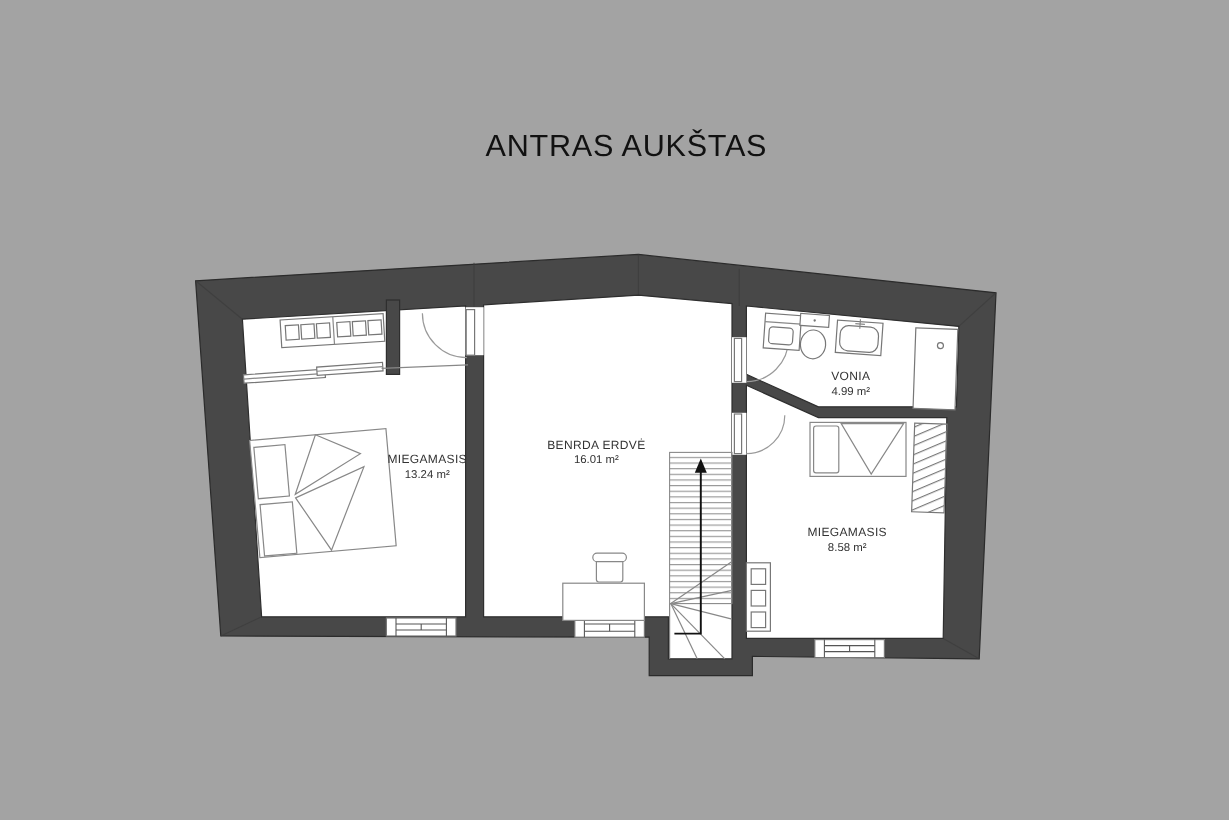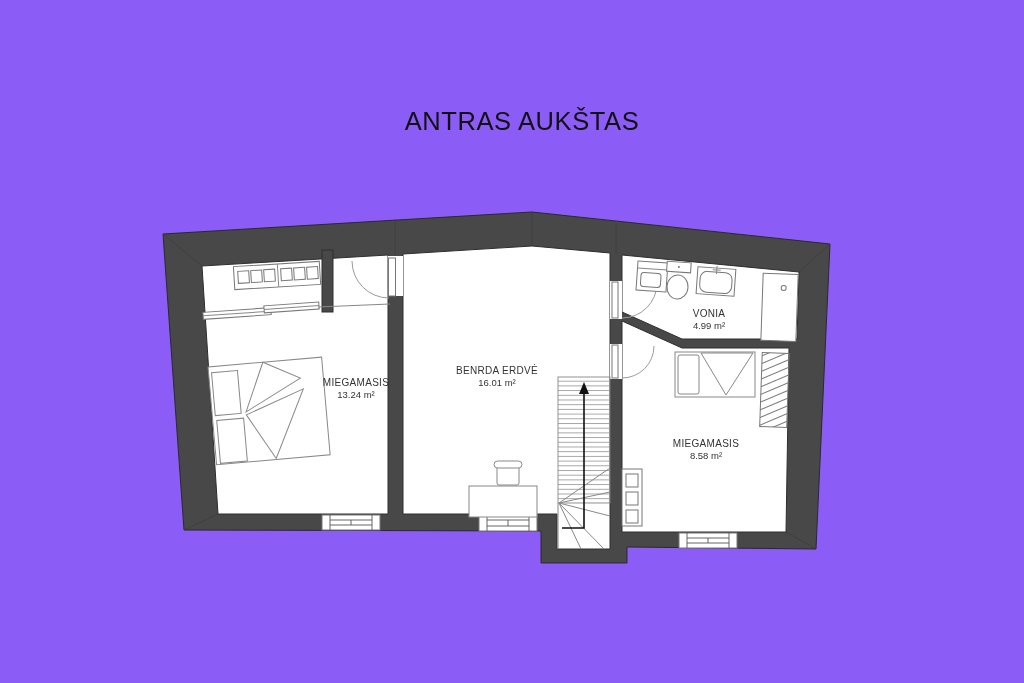--- a/index.html
+++ b/index.html
@@ -1,16 +1,16 @@
 <!DOCTYPE html>
 <html><head>
 <meta charset="utf-8">
 <style>
   html,body{margin:0;padding:0;background:#fff;}
-  #stage{position:relative;width:1024px;height:683px;background:#8b5cf6;overflow:hidden;
+  #stage{position:relative;width:1024px;height:683px;background:#a3a3a3;overflow:hidden;
          font-family:"Liberation Sans", sans-serif;}
   svg{position:absolute;inset:0;}
   .plan-title{font-size:25.5px;letter-spacing:.6px;fill:#111;}
   .room-name{font-size:10px;fill:#333;letter-spacing:.3px;}
   .room-area{font-size:9.5px;fill:#333;}
   .wallfill{fill:#484848;stroke:#2b2b2b;stroke-width:1;}
   .roomfill{fill:#ffffff;stroke:#2e2e2e;stroke-width:1;}
   .furn{fill:#ffffff;stroke:#888;stroke-width:1;}
   .furn2{fill:#ffffff;stroke:#777;stroke-width:1;}
   .thinln{stroke:#888;stroke-width:1;fill:none;}

